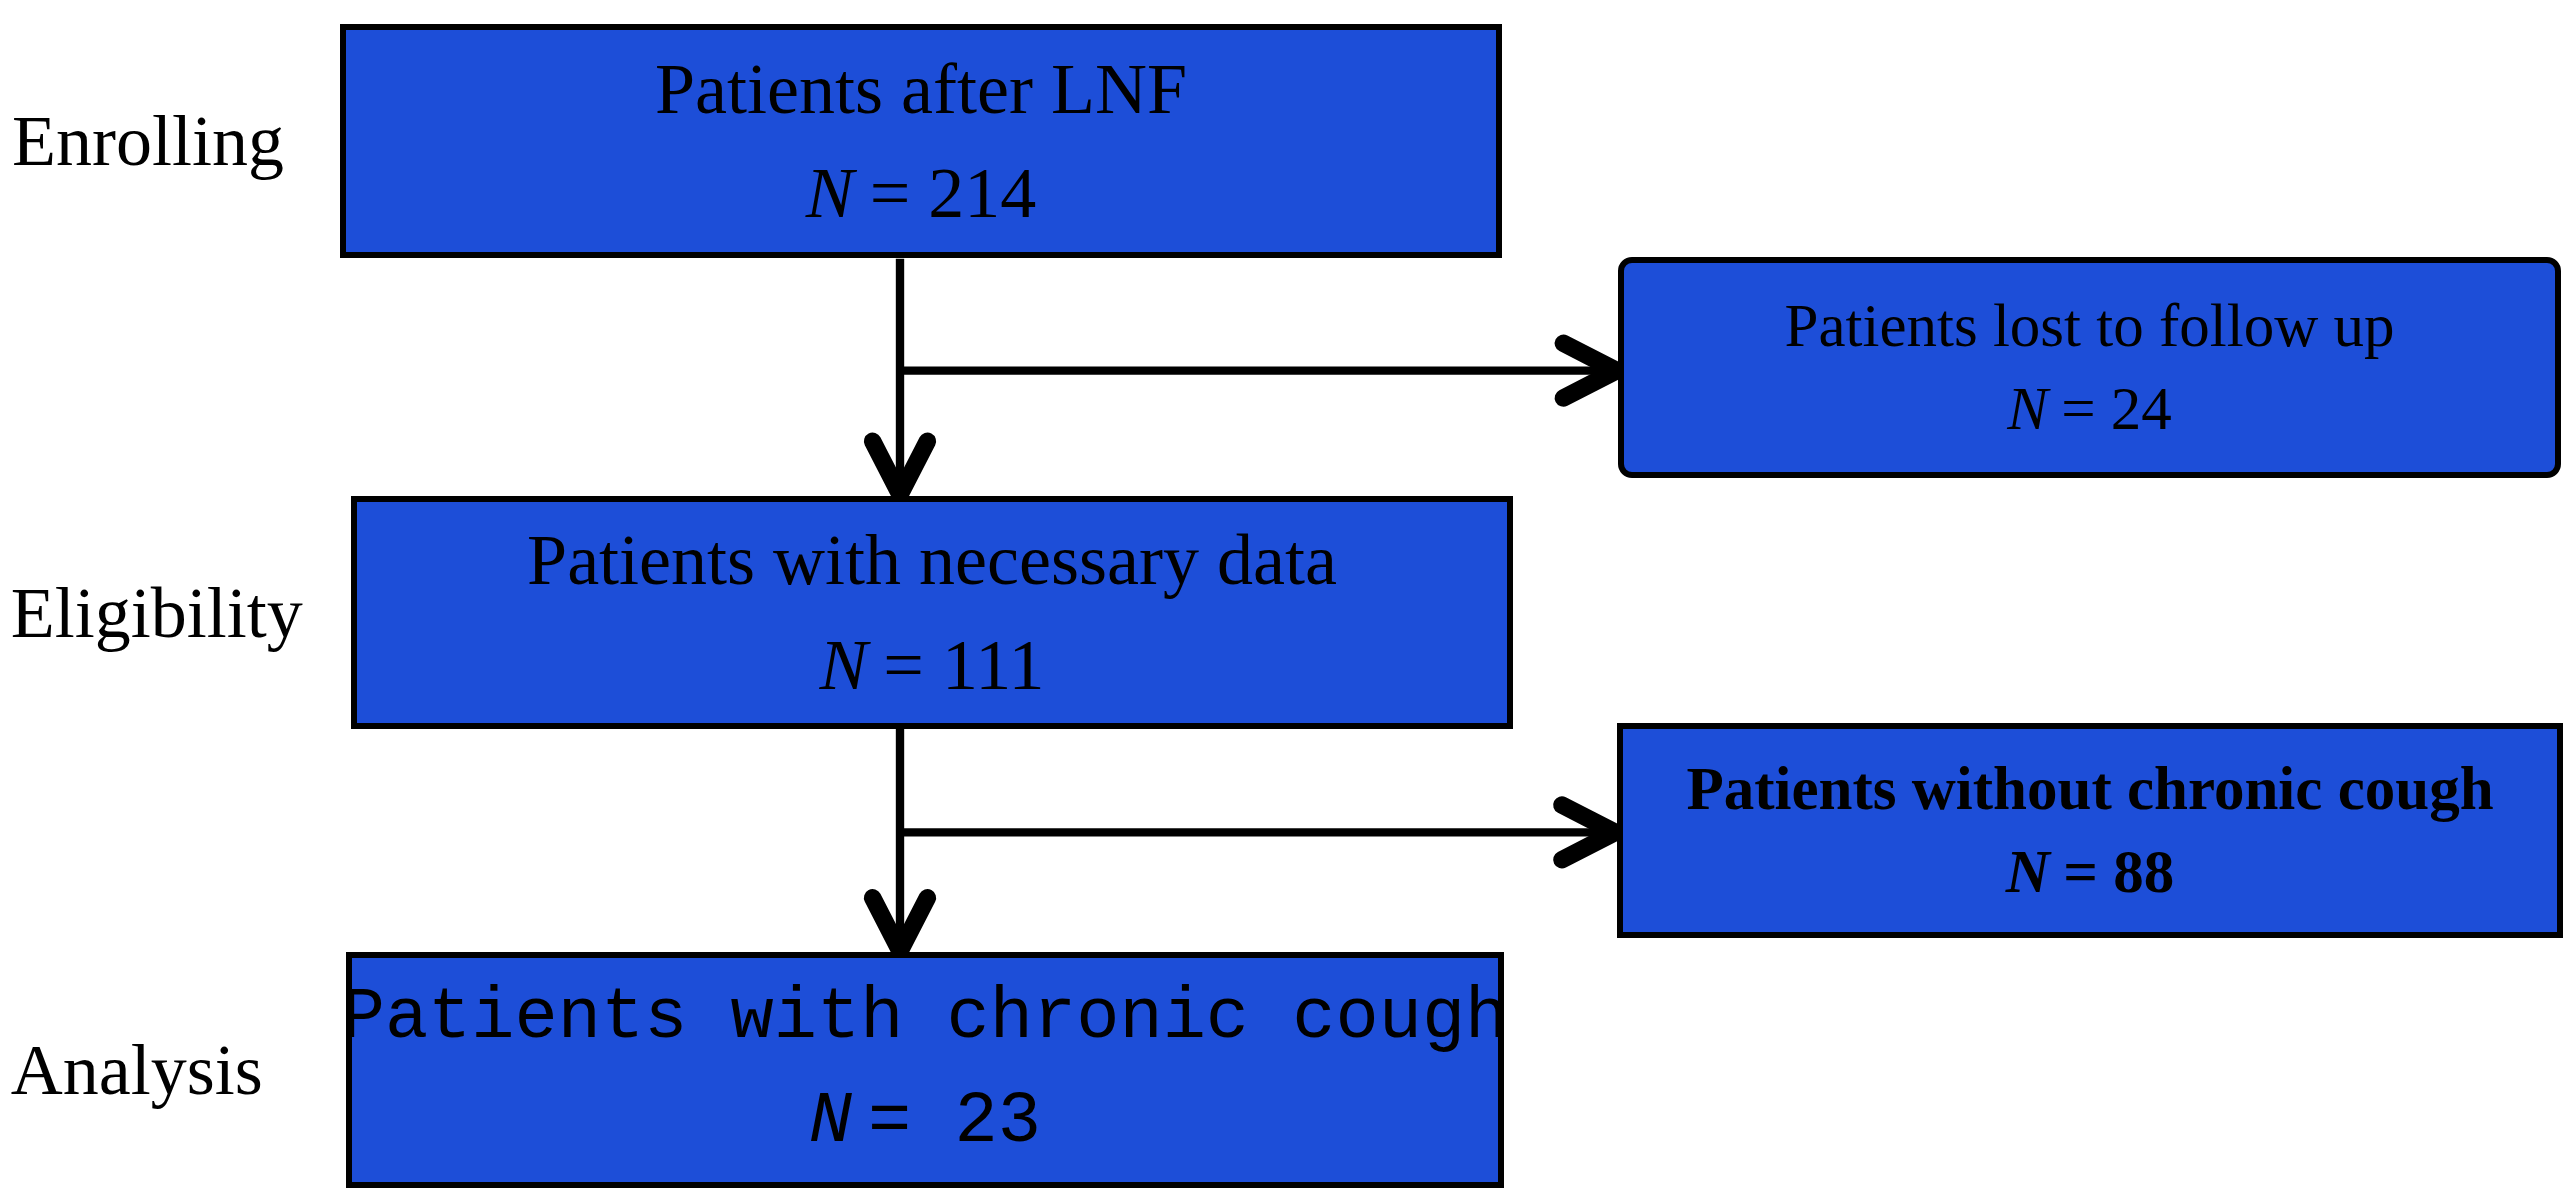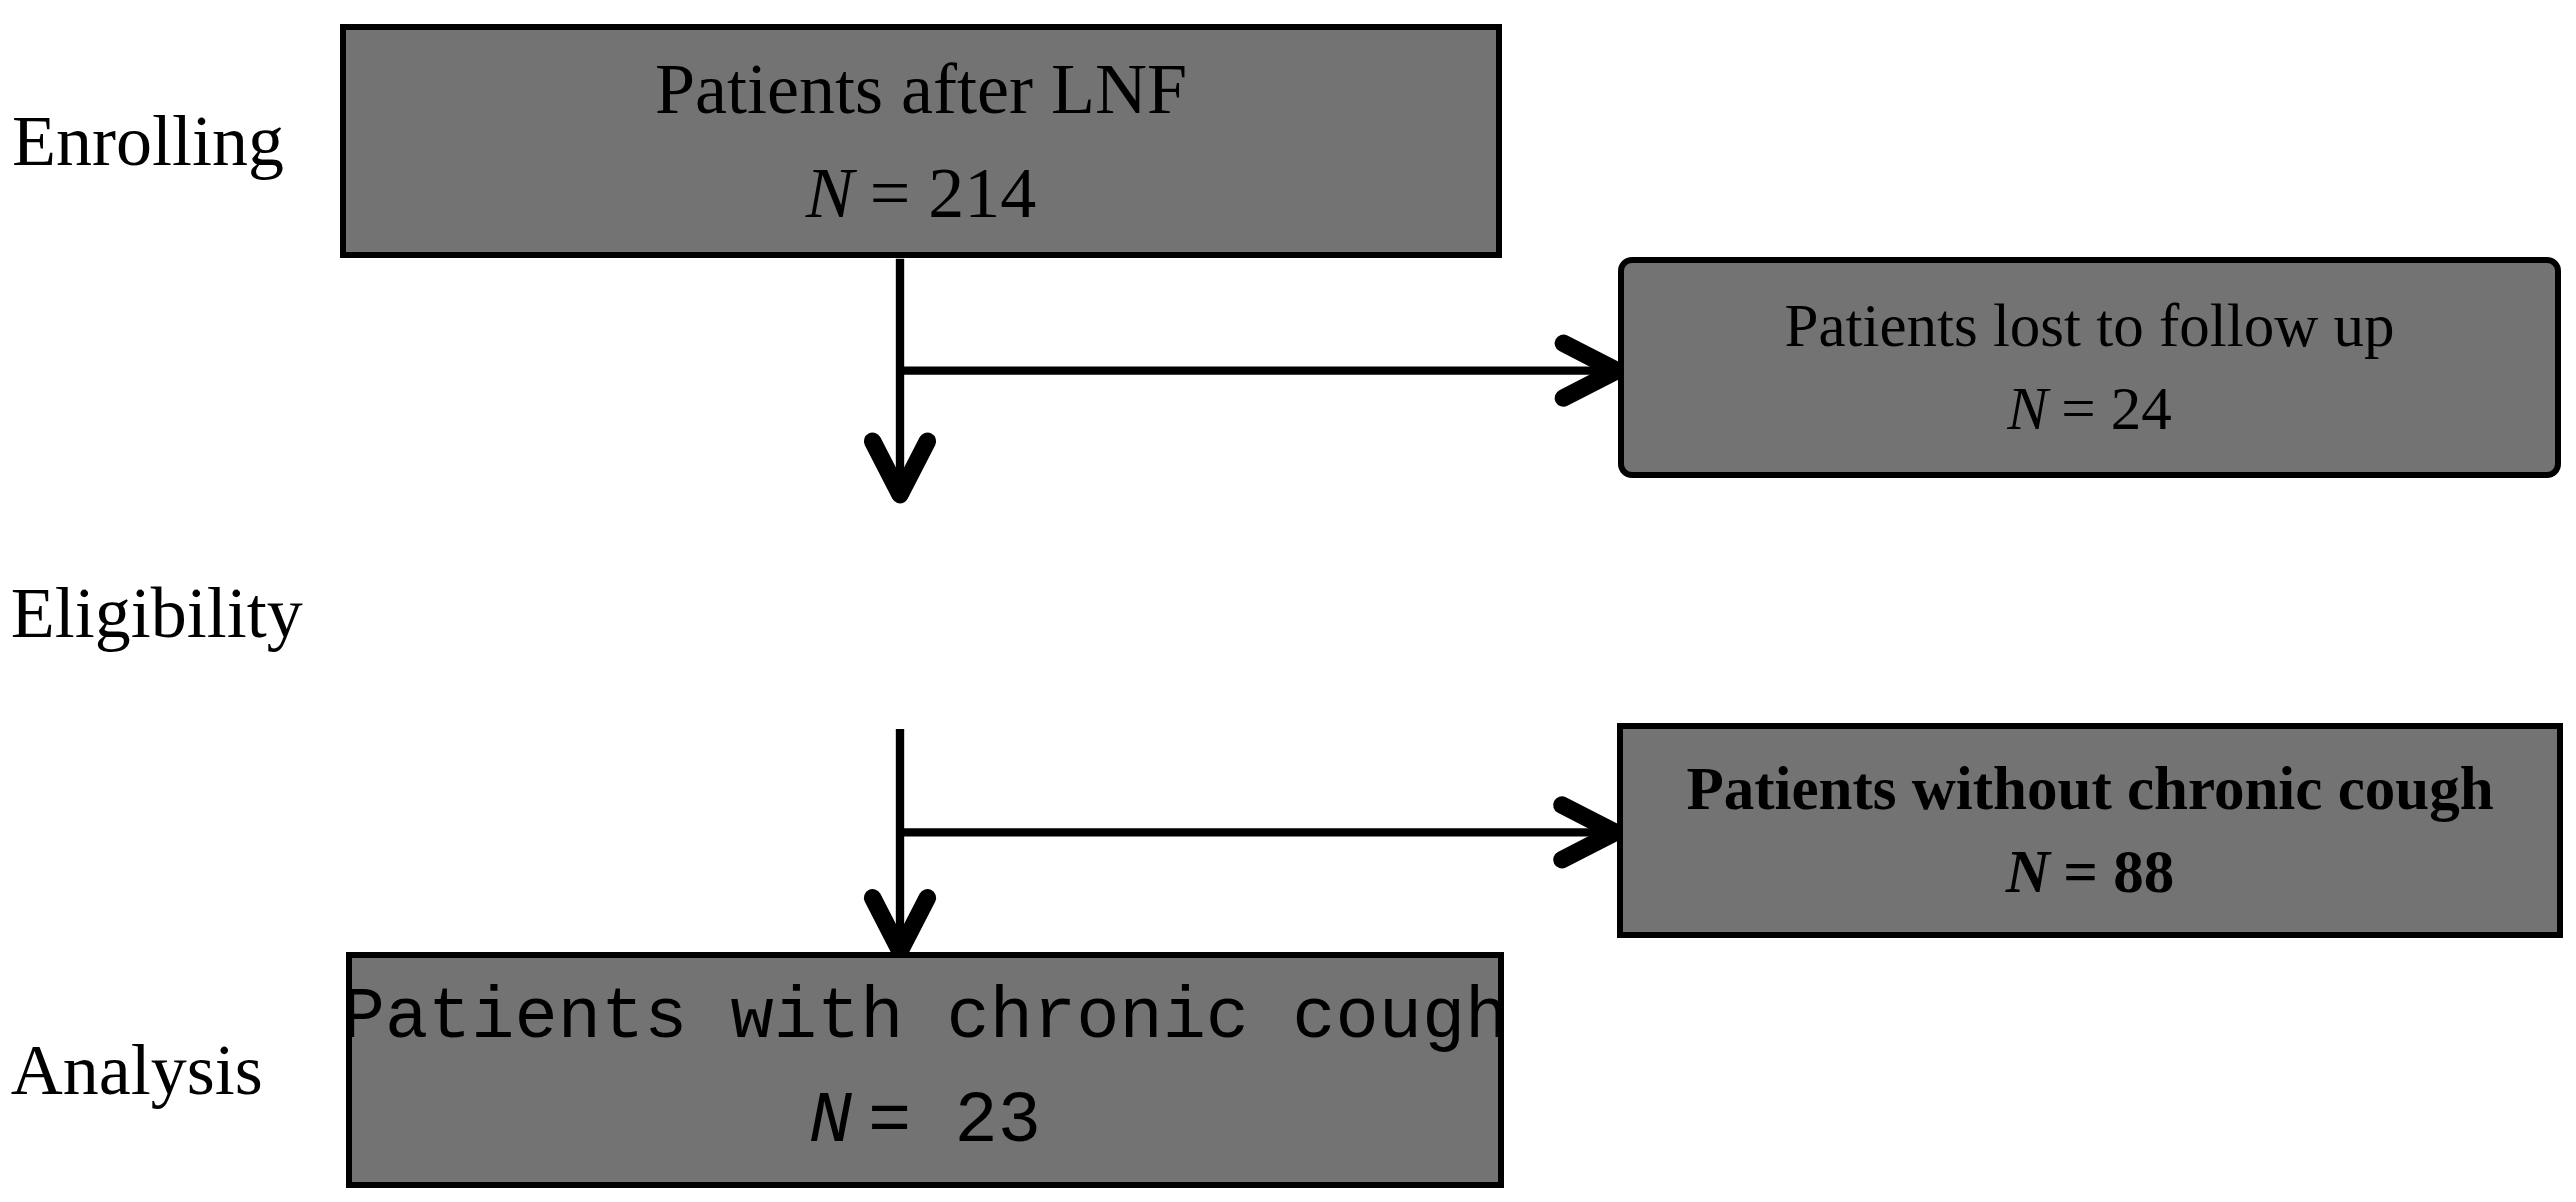--- a/index.html
+++ b/index.html
@@ -26,21 +26,21 @@
     stroke: #000000;
     stroke-width: 23;
     fill: none;
     stroke-linecap: round;
     stroke-linejoin: round;
   }
   .box {
     position: absolute;
     box-sizing: border-box;
     border: 6px solid #000000;
-    background: #737373;
+    background: #1d4ed8;
     display: flex;
     flex-direction: column;
     align-items: center;
     justify-content: center;
     text-align: center;
   }
   .box.main .box-title,
   .box.main .box-n {
     font-size: 72px;
     line-height: 1.45;
@@ -102,20 +102,24 @@
   </div>
   <div class="stage" id="stage-3">
     <span>Analysis</span>
   </div>
 
   <div class="box main" id="box-main-1">
     <div class="box-title">Patients after LNF</div>
     <div class="box-n"><span class="n-sym">N</span><span>= 214</span></div>
   </div>
 
+  <div class="box main" id="box-main-2">
+    <div class="box-title">Patients with necessary data</div>
+    <div class="box-n"><span class="n-sym">N</span><span>= 111</span></div>
+  </div>
 
   <div class="box main" id="box-main-3">
     <div class="box-title">Patients with chronic cough</div>
     <div class="box-n"><span class="n-sym">N</span><span>= 23</span></div>
   </div>
 
   <div class="box side" id="box-side-1">
     <div class="box-title">Patients lost to follow up</div>
     <div class="box-n"><span class="n-sym">N</span><span>= 24</span></div>
   </div>

